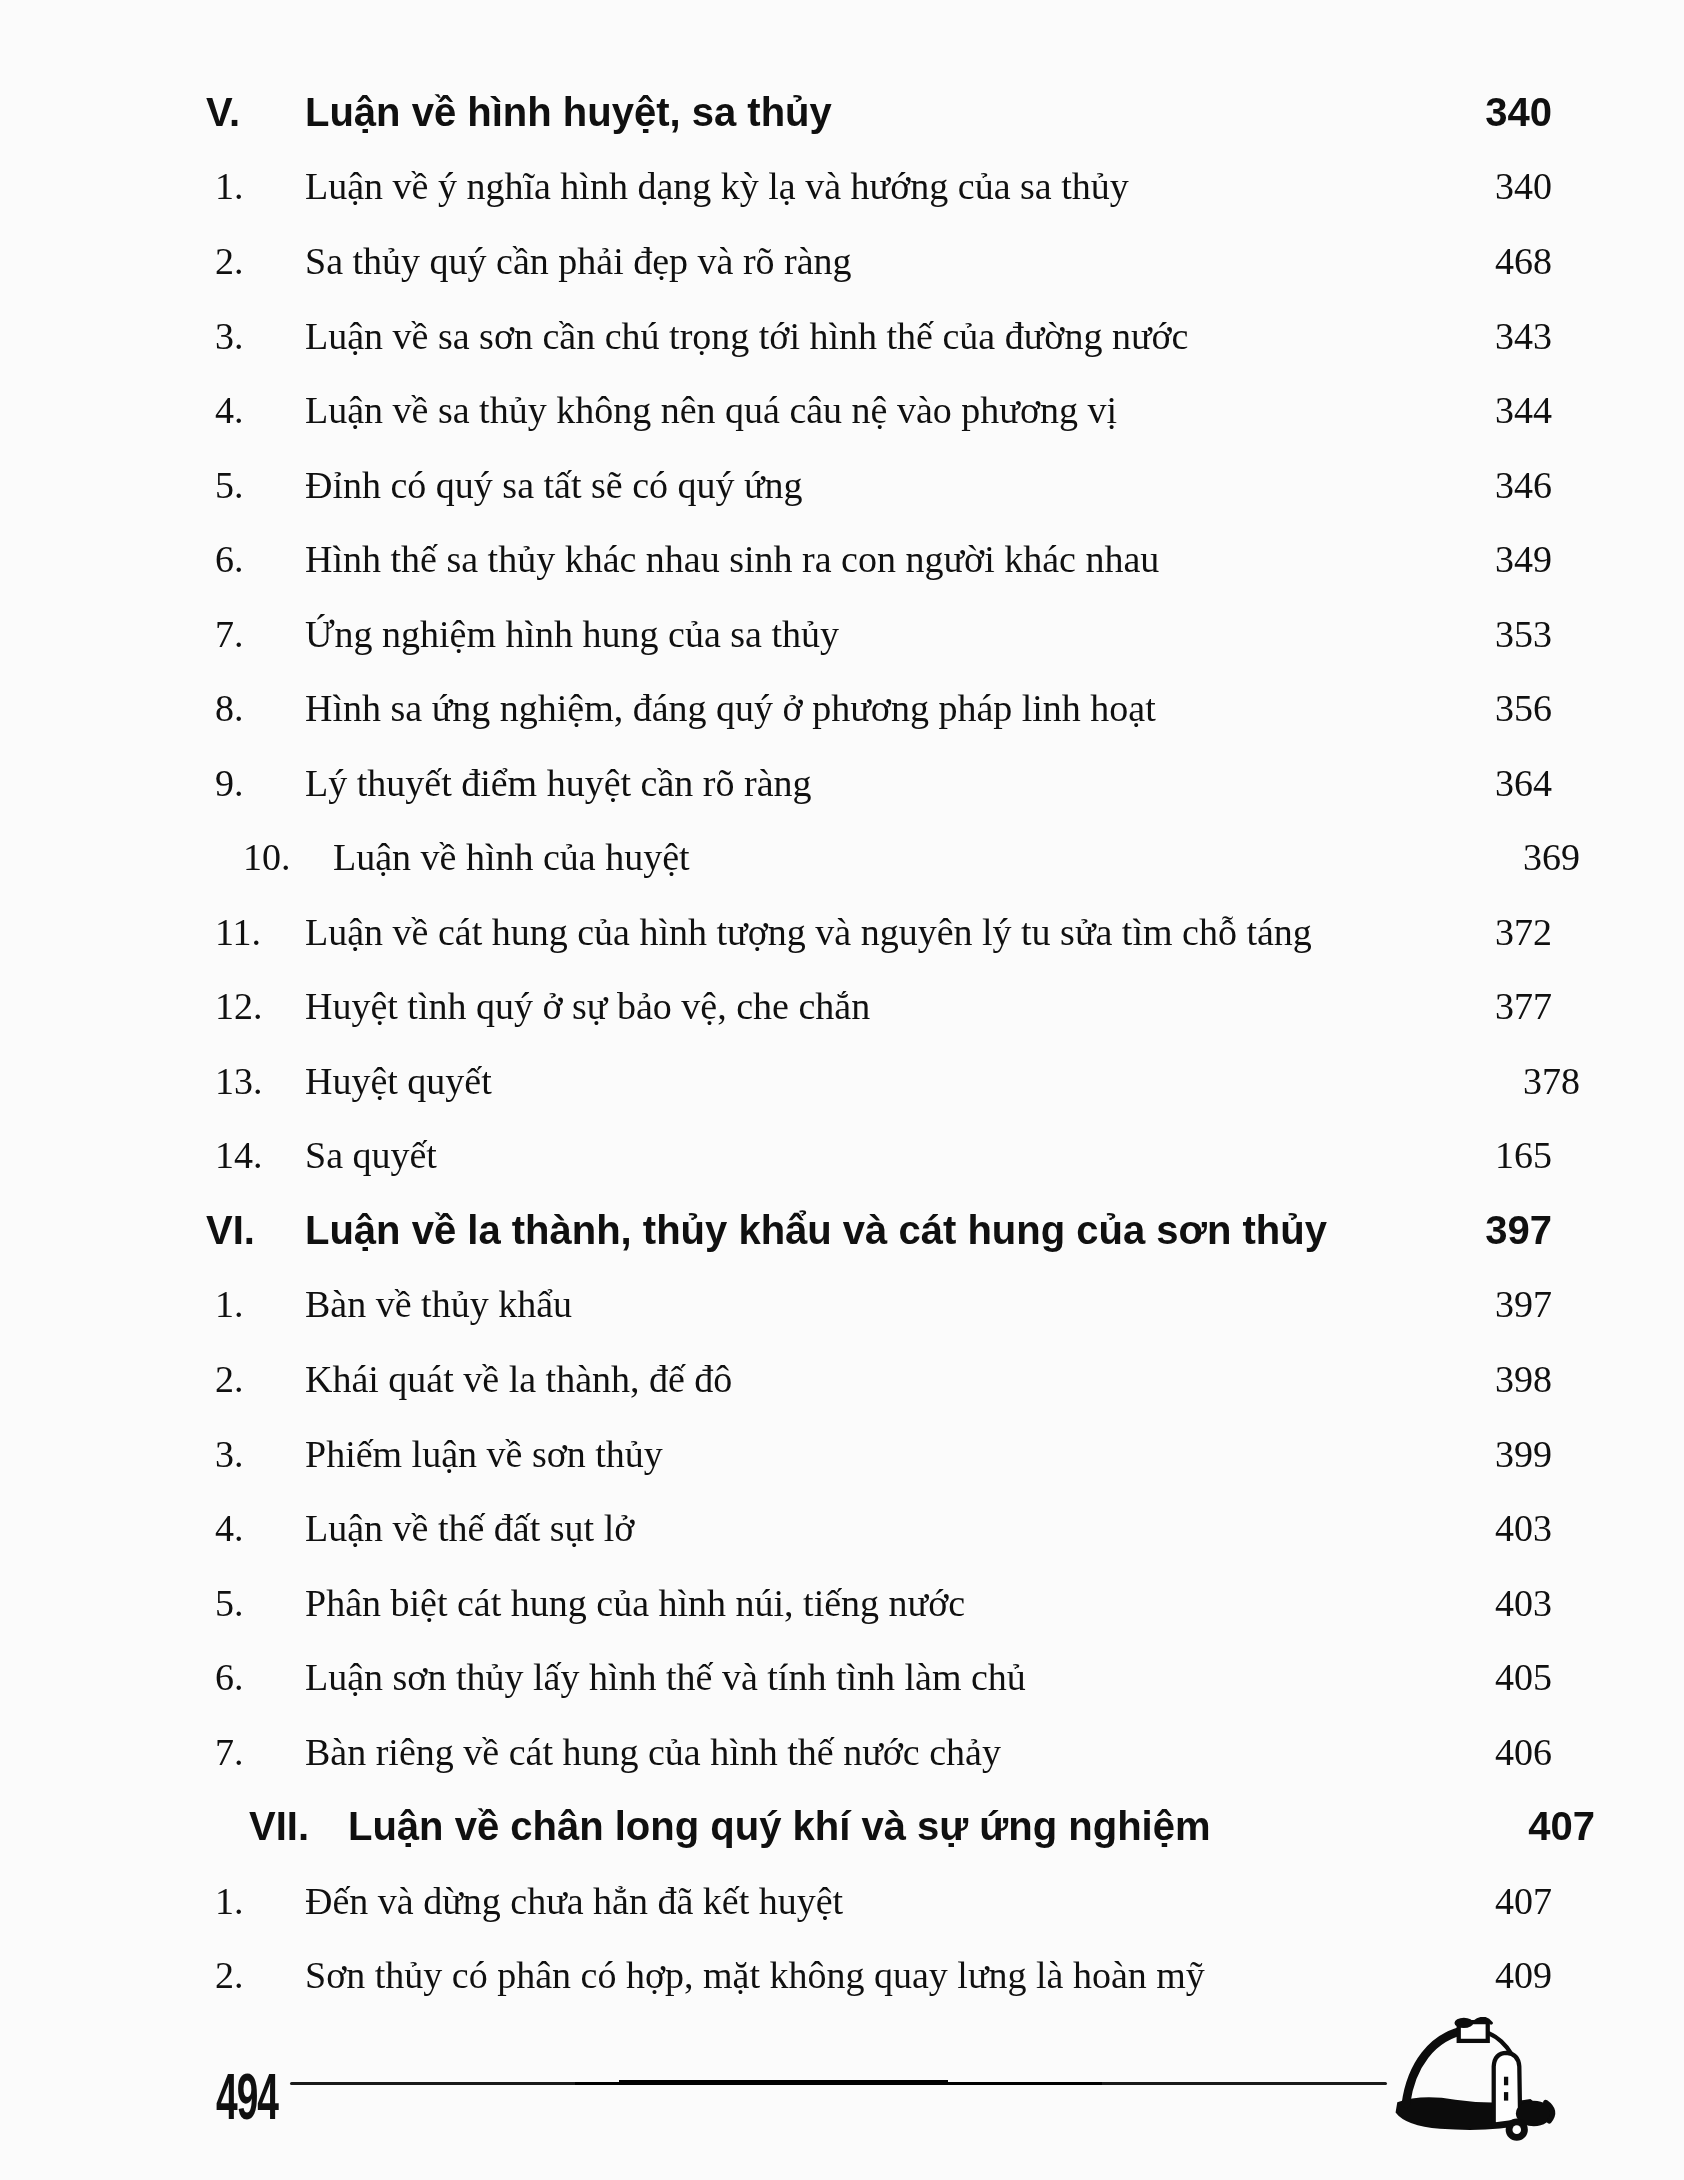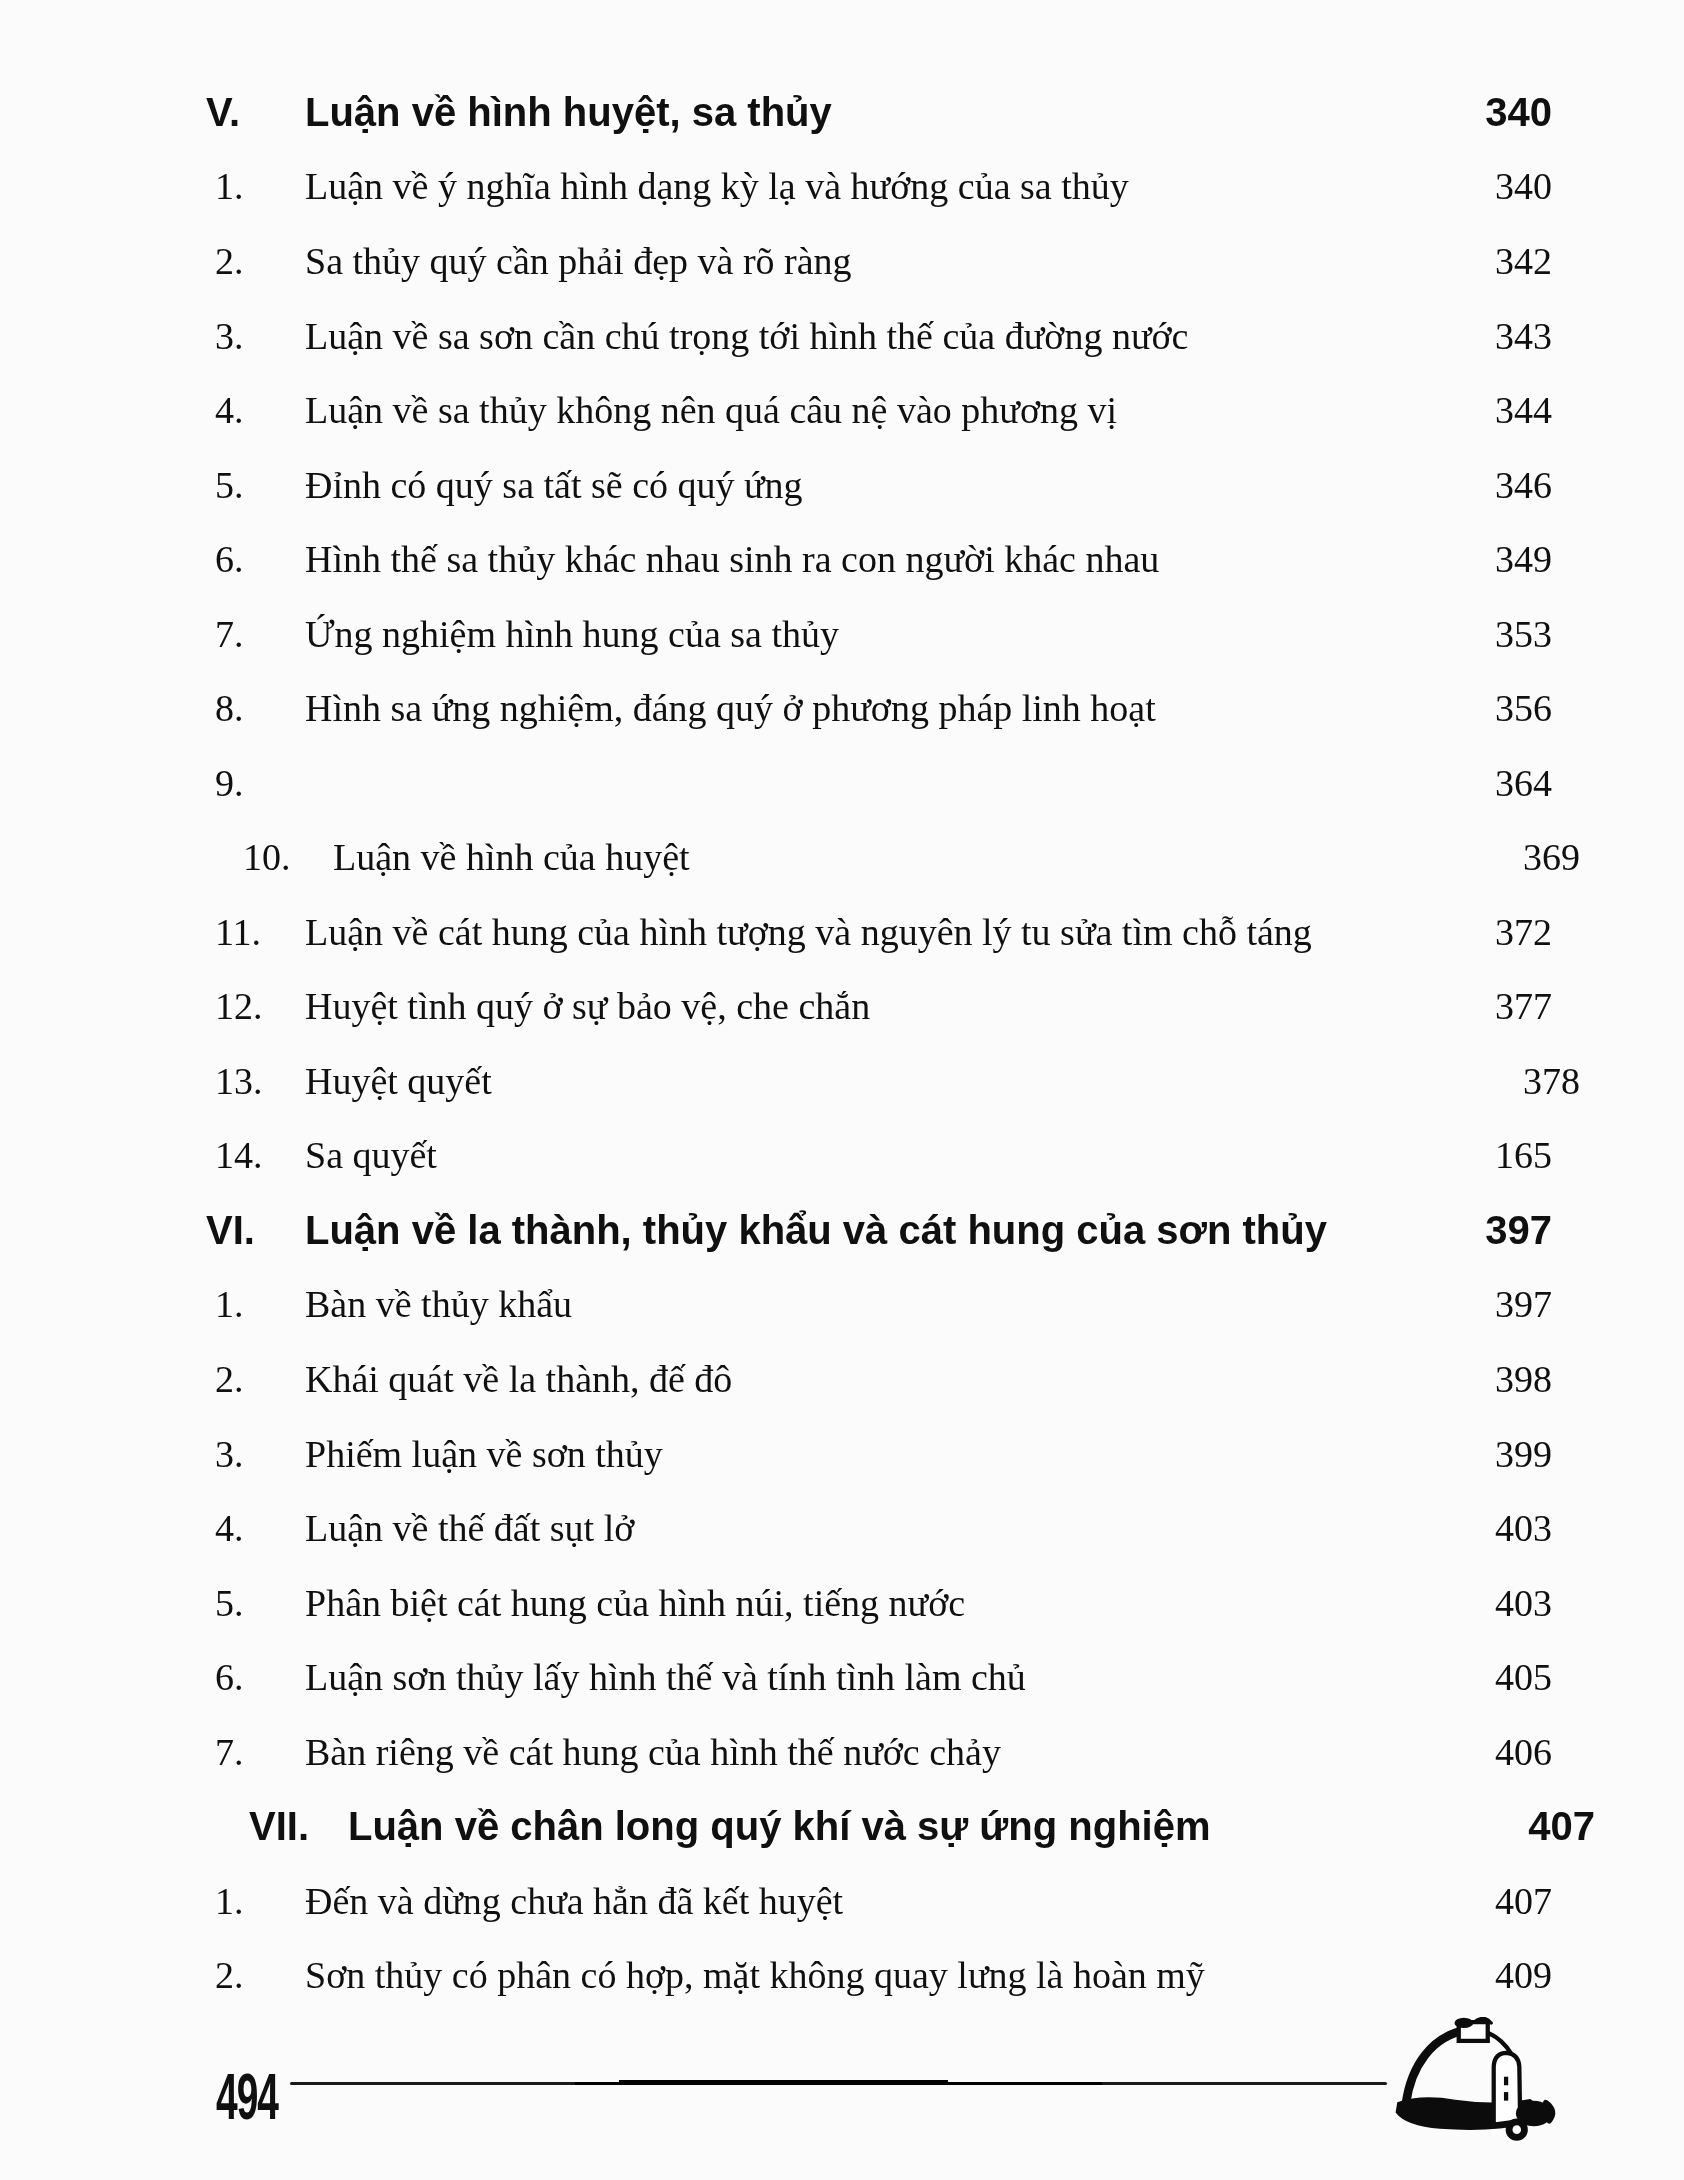--- a/index.html
+++ b/index.html
@@ -55,21 +55,21 @@
 
     <div class="row item" style="top: 149px;">
       <span class="num">1.</span>
       <span class="title">Luận về ý nghĩa hình dạng kỳ lạ và hướng của sa thủy</span>
       <span class="pageno">340</span>
     </div>
 
     <div class="row item" style="top: 224px;">
       <span class="num">2.</span>
       <span class="title">Sa thủy quý cần phải đẹp và rõ ràng</span>
-      <span class="pageno">342</span>
+      <span class="pageno">468</span>
     </div>
 
     <div class="row item" style="top: 299px;">
       <span class="num">3.</span>
       <span class="title">Luận về sa sơn cần chú trọng tới hình thế của đường nước</span>
       <span class="pageno">343</span>
     </div>
 
     <div class="row item" style="top: 373px;">
       <span class="num">4.</span>
@@ -96,20 +96,21 @@
     </div>
 
     <div class="row item" style="top: 671px;">
       <span class="num">8.</span>
       <span class="title">Hình sa ứng nghiệm, đáng quý ở phương pháp linh hoạt</span>
       <span class="pageno">356</span>
     </div>
 
     <div class="row item" style="top: 746px;">
       <span class="num">9.</span>
+      <span class="title">Lý thuyết điểm huyệt cần rõ ràng</span>
       <span class="pageno">364</span>
     </div>
 
     <div class="row item" style="top: 820px; margin-left: 28px;">
       <span class="num">10.</span>
       <span class="title">Luận về hình của huyệt</span>
       <span class="pageno">369</span>
     </div>
 
     <div class="row item" style="top: 895px; text-decoration: underline;">

